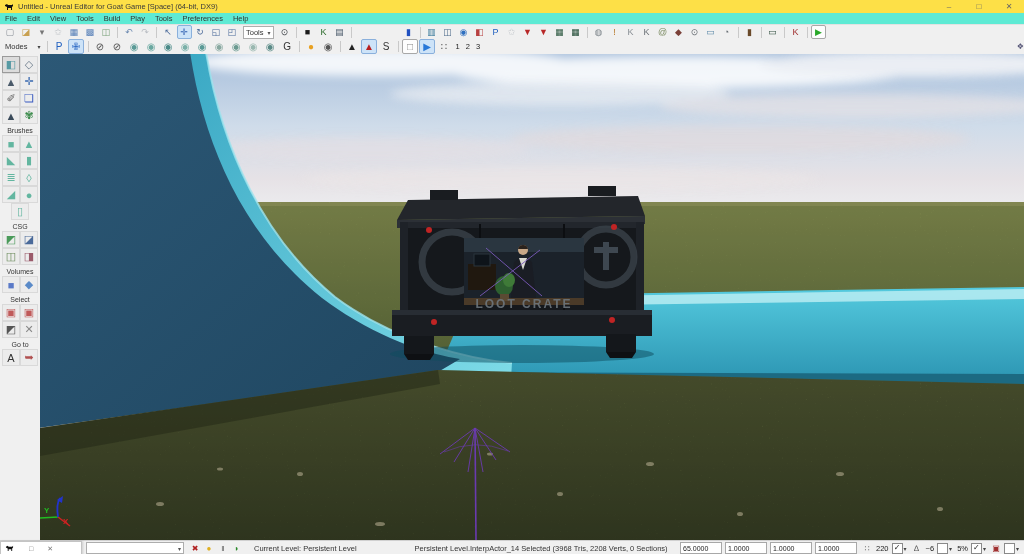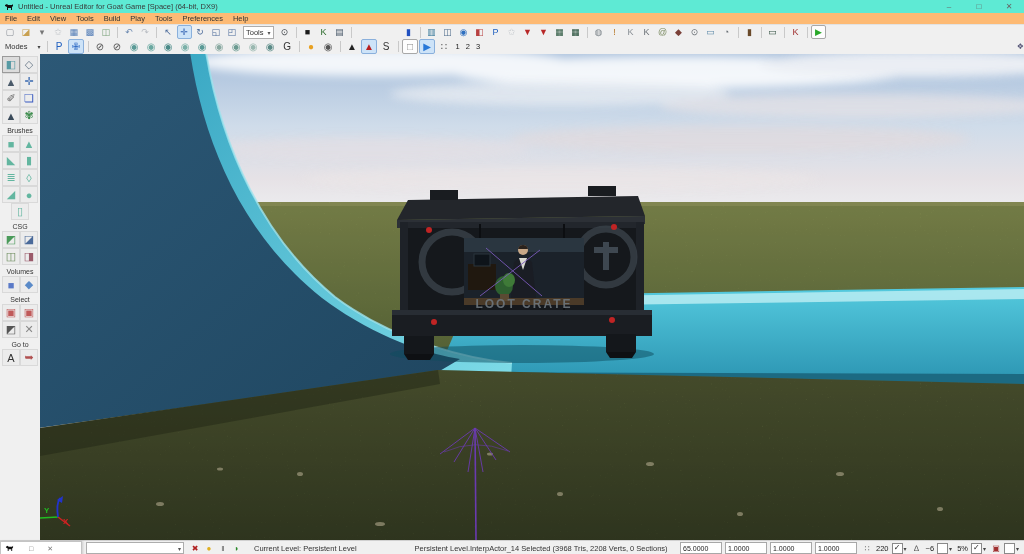--- a/index.html
+++ b/index.html
@@ -1,25 +1,25 @@
 <!DOCTYPE html>
 <html><head>
 <meta charset="utf-8">
 <style>
   html,body{margin:0;padding:0;}
   body{width:1024px;height:554px;overflow:hidden;position:relative;background:#f0f0f0;
        font-family:"Liberation Sans",sans-serif;-webkit-font-smoothing:antialiased;}
   
-  .titlebar{position:absolute;left:0;top:0;width:1024px;height:13px;background:#5eead4;
+  .titlebar{position:absolute;left:0;top:0;width:1024px;height:13px;background:#fde047;
             display:flex;align-items:center;font-size:7.5px;color:#3a3a3a;}
   .titlebar .app-ico{margin:0 4px 0 4px;display:inline-flex;}
   .wctrls{margin-left:auto;display:flex;height:13px;}
   .wctrl{width:30px;height:13px;display:flex;align-items:center;justify-content:center;
          color:#666;font-size:8px;}
-  .menubar{position:absolute;left:0;top:13px;width:1024px;height:11px;background:#fdba74;
+  .menubar{position:absolute;left:0;top:13px;width:1024px;height:11px;background:#5eead4;
            border-bottom:1px solid #e2e2e2;display:flex;align-items:center;font-size:7.5px;color:#333;}
   .menu-item{padding:0 5px;}
   .tb{position:absolute;left:0;width:1024px;background:#f0f0f0;display:flex;align-items:center;}
   #toolbar1{top:25px;height:14px;border-bottom:1px solid #e0e0e0;padding-left:2px;}
   #toolbar2{top:39px;height:15px;border-bottom:1px solid #d6d6d6;padding-left:2px;}
   .ticon{display:inline-flex;width:13px;height:12px;align-items:center;justify-content:center;
          font-size:9px;line-height:12px;margin:0 .5px;border:1px solid transparent;border-radius:2px;}
   #toolbar2 .ticon{width:14px;height:13px;font-size:10px;}
   .ticon.sel{background:#cde3f8;border-color:#8ab0dc;}
   .ticon.btn{background:#fdfdfd;border-color:#a8a8a8;}

